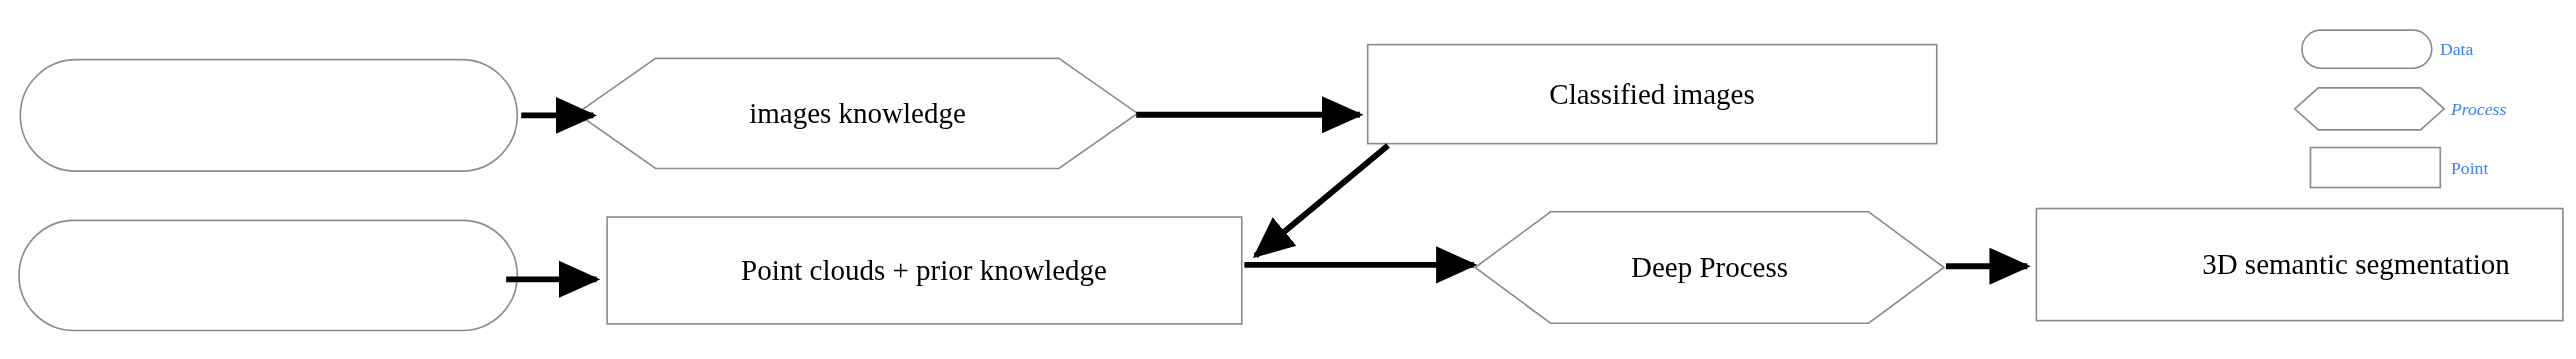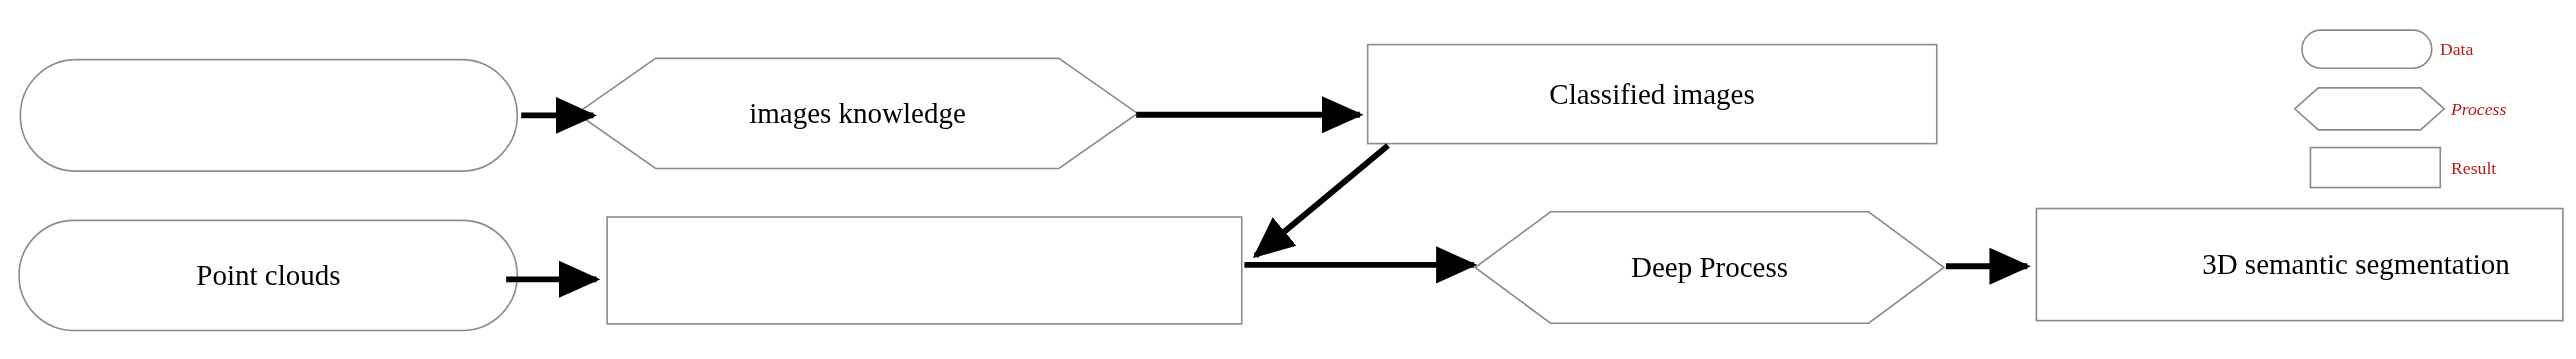--- a/index.html
+++ b/index.html
@@ -34,21 +34,21 @@
     color: #000000;
     font-family: "Liberation Serif", "DejaVu Serif", serif;
     white-space: nowrap;
     pointer-events: none;
   }
   .legend-text {
     position: absolute;
     display: flex;
     align-items: center;
     justify-content: flex-start;
-    color: #b91c1c;
+    color: #3b82f6;
     font-family: "Liberation Serif", "DejaVu Serif", serif;
     white-space: nowrap;
     pointer-events: none;
   }
   .hit {
     position: absolute;
     background: transparent;
   }
 </style>
 </head>
@@ -114,32 +114,32 @@
     <g>
       <rect x="3524" y="225" width="198" height="61" fill="#ffffff" stroke="#8c8c8c" stroke-width="2.5"></rect>
     </g>
   </svg>
 
 
   <div class="node-text" style="left:577px; top:58px; width:561px; height:111px; font-size:29px;">images knowledge</div>
 
   <div class="node-text" style="left:1367px; top:44px; width:570px; height:100px; font-size:29px;">Classified images</div>
 
-  <div class="node-text" style="left:18.4px; top:220px; width:500px; height:111px; font-size:29px;">Point clouds</div>
 
+  <div class="node-text" style="left:606px; top:216px; width:636px; height:108px; font-size:29px;">Point clouds + prior knowledge</div>
 
   <div class="node-text" style="left:1475px; top:211px; width:469px; height:113px; font-size:29px;">Deep Process</div>
 
   <div class="node-text" style="left:2036px; top:208px; width:640px; height:113px; font-size:29px;">3D semantic segmentation</div>
 
   <div class="legend-text" style="left:2440px; top:29.5px; height:39px; font-size:17.7px;">Data</div>
 
   <div class="legend-text" style="left:2451px; top:88px; height:42px; font-size:17.7px;font-style:italic;">Process</div>
 
-  <div class="legend-text" style="left:2451px; top:148px; height:41px; font-size:17.7px;">Result</div>
+  <div class="legend-text" style="left:2451px; top:148px; height:41px; font-size:17.7px;">Point</div>
 
   <div class="hit" style="left:19.7px; top:59px; width:498px; height:113px;"></div>
   <div class="hit" style="left:577px; top:58px; width:561px; height:111px;"></div>
   <div class="hit" style="left:1367px; top:44px; width:570px; height:100px;"></div>
   <div class="hit" style="left:18.4px; top:220px; width:500px; height:111px;"></div>
   <div class="hit" style="left:606px; top:216px; width:636px; height:108px;"></div>
   <div class="hit" style="left:1475px; top:211px; width:469px; height:113px;"></div>
   <div class="hit" style="left:2036px; top:208px; width:528px; height:113px;"></div>
 
   <div class="hit" style="left:2291px; top:26px; width:275px; height:167px;"></div>

